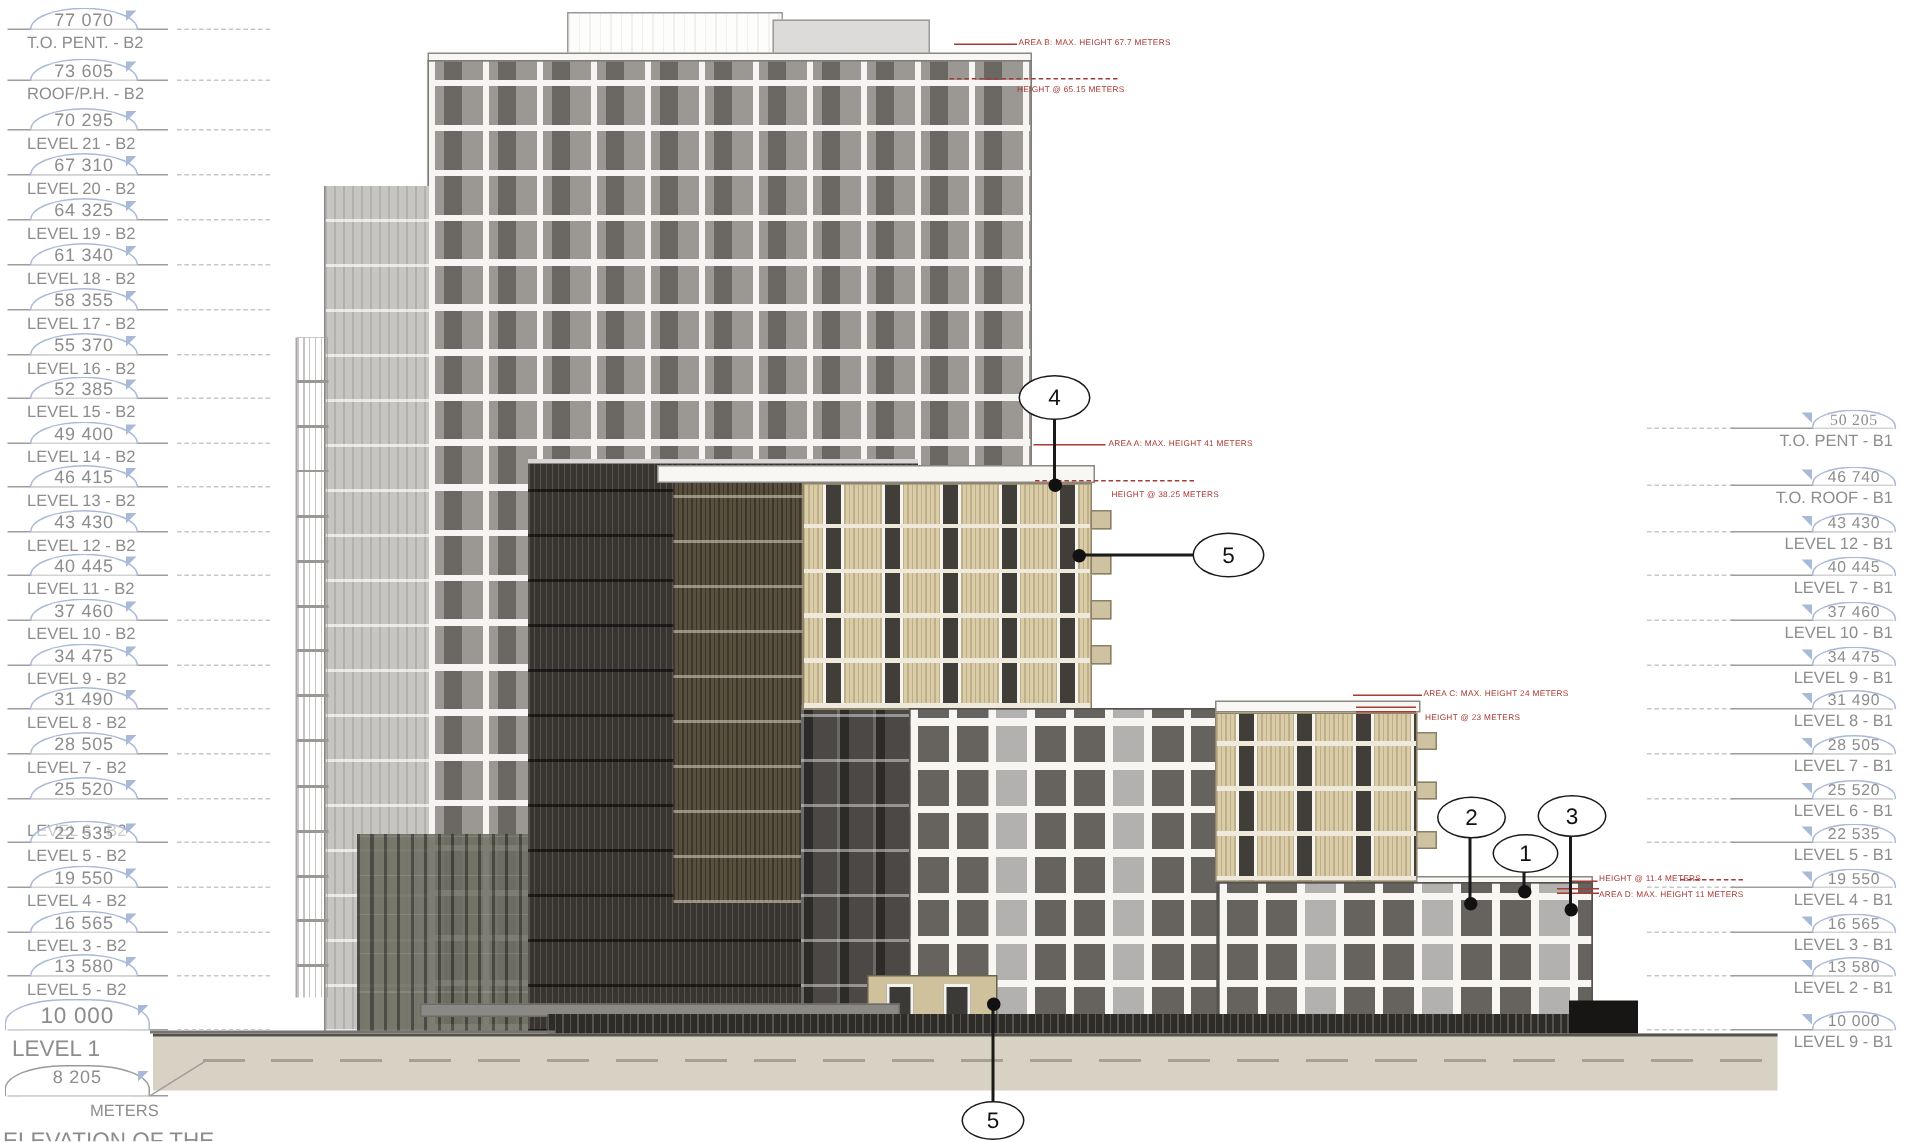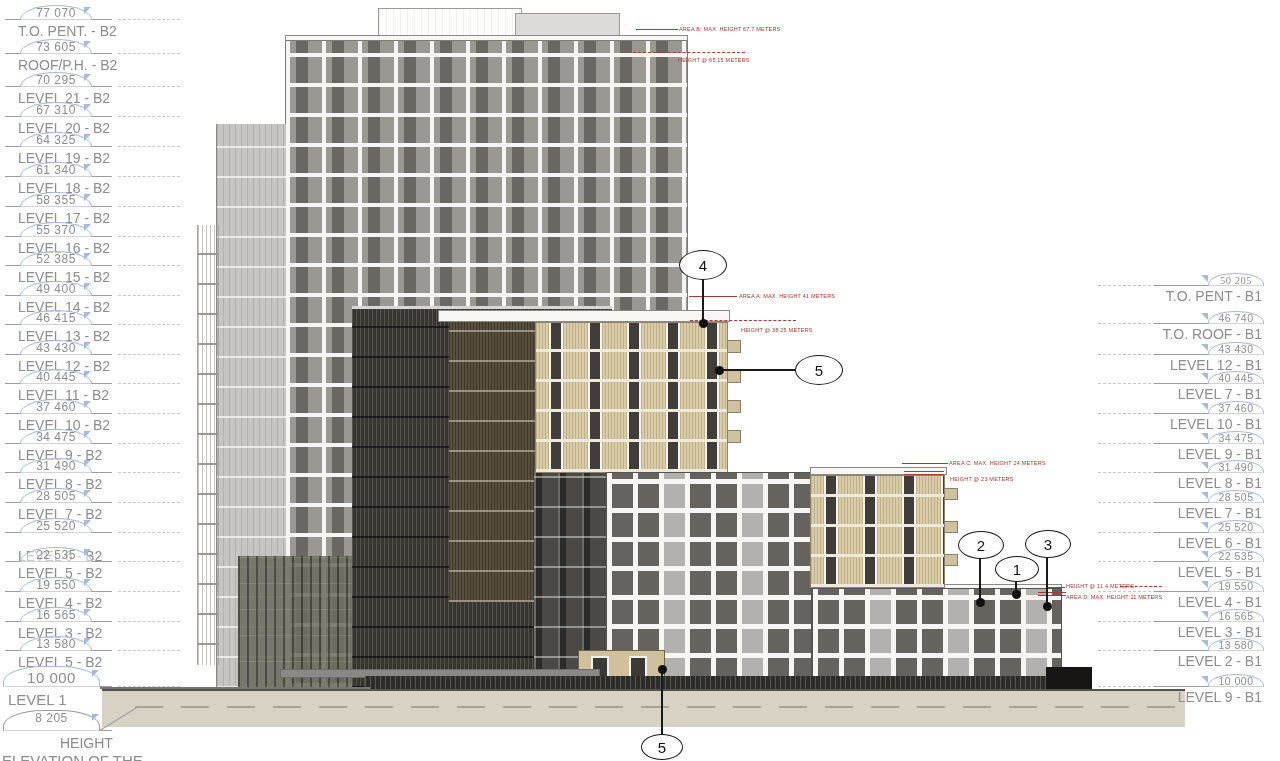--- a/index.html
+++ b/index.html
@@ -70,21 +70,21 @@
 
   
   .marker{left:0;top:0;width:1280px;height:0;}
   .m-line{height:1.3px;background:#9e9e9e;top:-1px;}
   .m-dash{height:0;border-top:1.4px dashed #c7c7c7;top:-1px;}
   .m-arc{border:1.6px solid #a9bad8;border-bottom:none;border-radius:40px 40px 0 0/16px 16px 0 0;
          text-align:center;color:#8d8d8d;font-size:12px;letter-spacing:.5px;line-height:15px;
          background:rgba(255,255,255,.55);}
   .m-tick{width:0;height:0;border-left:7px solid #a9bad8;border-bottom:7px solid transparent;}
   .m-tick.r{border-left:none;border-right:7px solid #a9bad8;}
-  .m-label{color:#8d8d8d;font-size:14px;white-space:nowrap;}
+  .m-label{color:#8d8d8d;font-size:11px;white-space:nowrap;}
   .marker.lg .m-arc{font-size:15px;line-height:21px;}
   .marker.lg .m-label{font-size:15px;text-align:right;}
   .marker.grade .m-arc{border-color:#9b9b9b;}
   .m-diag{height:1.3px;background:#9e9e9e;transform-origin:left center;}
 
   
   .red-text{color:#a63a35;font-size:5.5px;letter-spacing:.2px;white-space:nowrap;line-height:6px;}
   .red-line{height:1.3px;background:#a63a35;}
   .red-dash{height:0;border-top:1.3px dashed #a63a35;}
 
@@ -335,21 +335,21 @@
         <div class="m-line" style="left: 5px; width: 107px;"></div>
         <div class="m-dash" style="left: 118px; width: 62px;"></div>
         <div class="m-arc" style="left: 3px; top: -21px; width: 97px; height: 21px;">10 000</div>
         <div class="m-tick" style="left: 92px; top: -17px;"></div>
         <div class="m-label" style="left: 8px; top: 4px;">LEVEL 1</div>
       </div>
       <div class="marker grade" style="left: 0px; top: 731px;">
         <div class="m-line" style="left: 5px; width: 107px;"></div>
         <div class="m-arc" style="left: 3px; top: -21px; width: 97px; height: 21px;">8 205</div>
         <div class="m-tick grade" style="left: 92px; top: -17px;"></div>
-        <div class="m-label" style="left: 60px; top: 4px;">HEIGHT</div>
+        <div class="m-label" style="left: 60px; top: 4px;">METERS</div>
         <div class="m-diag" style="left: 100px; top: -1px; width: 43px; transform: rotate(-32deg);"></div>
       </div>
     </div>
   <div id="markers-right" style="left:0;top:0;width:0;height:0;">
       <div class="marker" style="left: 0px; top: 286px;">
         <div class="m-dash" style="left: 1098px; width: 58px;"></div>
         <div class="m-line" style="left: 1154px; width: 108px;"></div>
         <div class="m-arc" style="left: 1208px; top: -13px; width: 56px; height: 13px; font-size: 10.5px; line-height: 13px; font-family: Liberation Serif, serif;">50 205</div>
         <div class="m-tick r" style="left: 1201px; top: -11px;"></div>
         <div class="m-label" style="left: 1156px; top: 2px; width: 106px; text-align: right;">T.O. PENT - B1</div>

